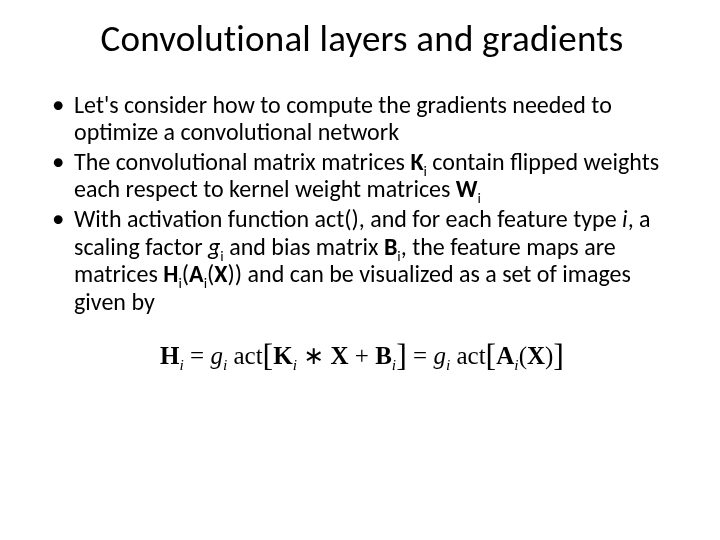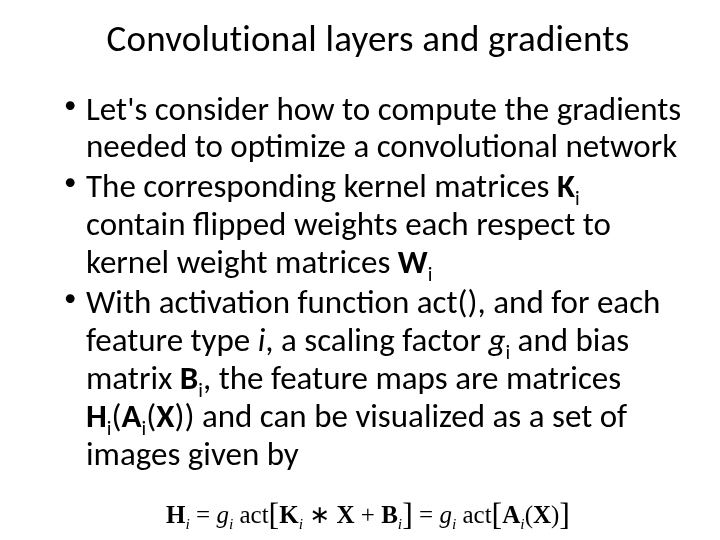--- a/index.html
+++ b/index.html
@@ -9,39 +9,39 @@
     height: 540px;
     background: #fff;
     font-family: Calibri, "Segoe UI", Arial, sans-serif;
     color: #000;
     overflow: hidden;
   }
   .slide {
     width: 720px;
     height: 540px;
     box-sizing: border-box;
-    padding: 18px 30px 10px 46px;
+    padding: 18px 30px 10px 34px;
     position: relative;
   }
   .title {
     font-size: 37px;
     font-weight: 400;
     text-align: center;
     margin: 0 0 30px 0;
     line-height: 1.15;
     letter-spacing: 0.2px;
   }
   ul.bullets {
     list-style: none;
     margin: 0;
     padding: 0 6px 0 22px;
   }
   ul.bullets > li {
     position: relative;
-    font-size: 33px;
+    font-size: 24px;
     line-height: 1.15;
     margin-bottom: 2px;
     padding-left: 18px;
   }
   ul.bullets > li::before {
     content: "•";
     position: absolute;
     left: -4px;
     top: 0;
     font-size: 25px;
@@ -71,21 +71,21 @@
   <h1 class="title">Convolutional layers and gradients</h1>
 
   <ul class="bullets">
 
     <li>
       <span>Let's consider how to compute the gradients needed to optimize a convolutional network</span>
     </li>
 
 
     <li>
-      <span>The corresponding kernel matrices </span><span class="bf">K</span><span class="sub">i</span><span> contain flipped weights each respect to kernel weight matrices </span><span class="bf">W</span><span class="sub">i</span>
+      <span>The convolutional matrix matrices </span><span class="bf">K</span><span class="sub">i</span><span> contain flipped weights each respect to kernel weight matrices </span><span class="bf">W</span><span class="sub">i</span>
     </li>
 
     <li>
       <span>With activation function act(), and for each feature type </span><span class="it">i</span><span>, a scaling factor </span><span class="it">g</span><span class="sub">i</span><span> and bias matrix </span><span class="bf">B</span><span class="sub">i</span><span>, the feature maps are matrices </span><span class="bf">H</span><span class="sub">i</span><span>(</span><span class="bf">A</span><span class="sub">i</span><span>(</span><span class="bf">X</span><span>))</span><span> and can be visualized as a set of images given by</span>
     </li>
 
   </ul>
 
   <div class="formula-wrap">
     <span class="formula">

